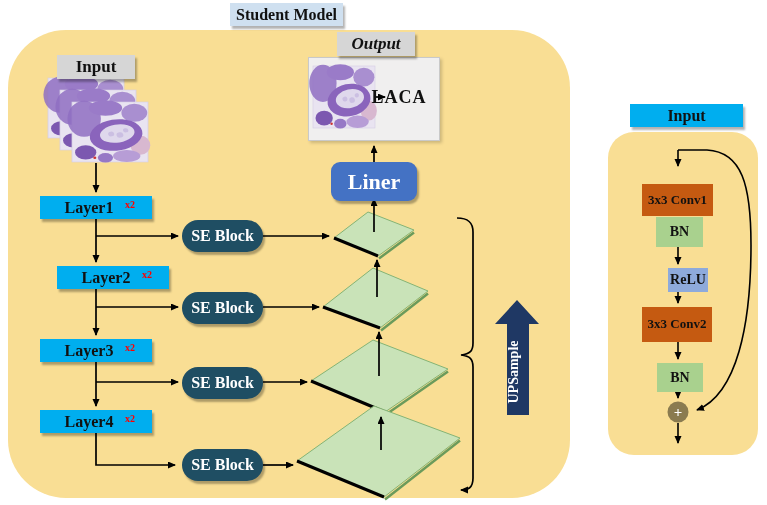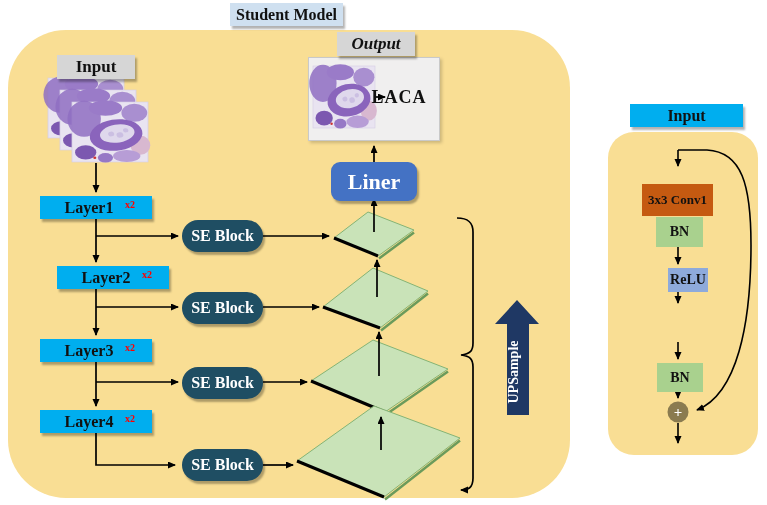--- a/index.html
+++ b/index.html
@@ -173,14 +173,15 @@
 
   <div id="se1" class="lbl se-box shadowed">SE Block</div>
   <div id="se2" class="lbl se-box shadowed">SE Block</div>
   <div id="se3" class="lbl se-box shadowed">SE Block</div>
   <div id="se4" class="lbl se-box shadowed">SE Block</div>
 
   <div id="layer-header" class="lbl shadowed">Input</div>
   <div id="conv1" class="lbl detail-box">3x3 Conv1</div>
   <div id="bn1" class="lbl detail-box">BN</div>
   <div id="relu" class="lbl detail-box">ReLU</div>
+  <div id="conv2" class="lbl detail-box">3x3 Conv2</div>
   <div id="bn2" class="lbl detail-box">BN</div>
 </div>
 
 </body></html>

